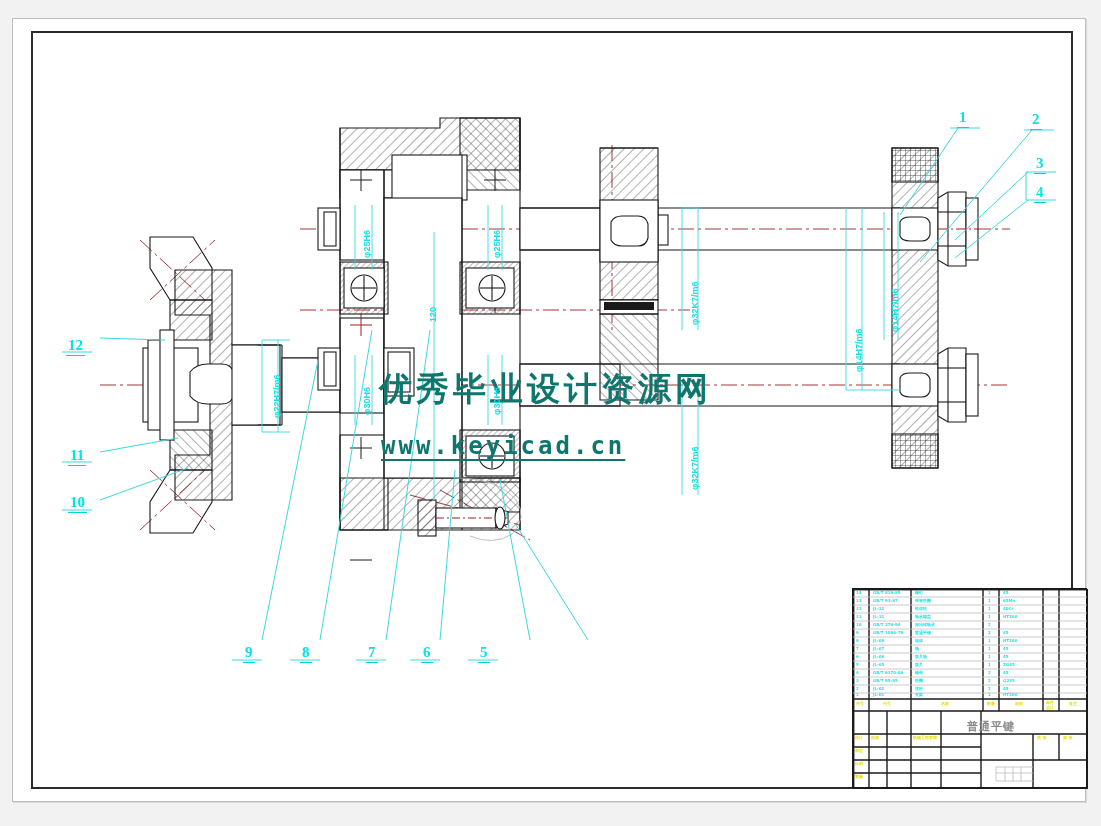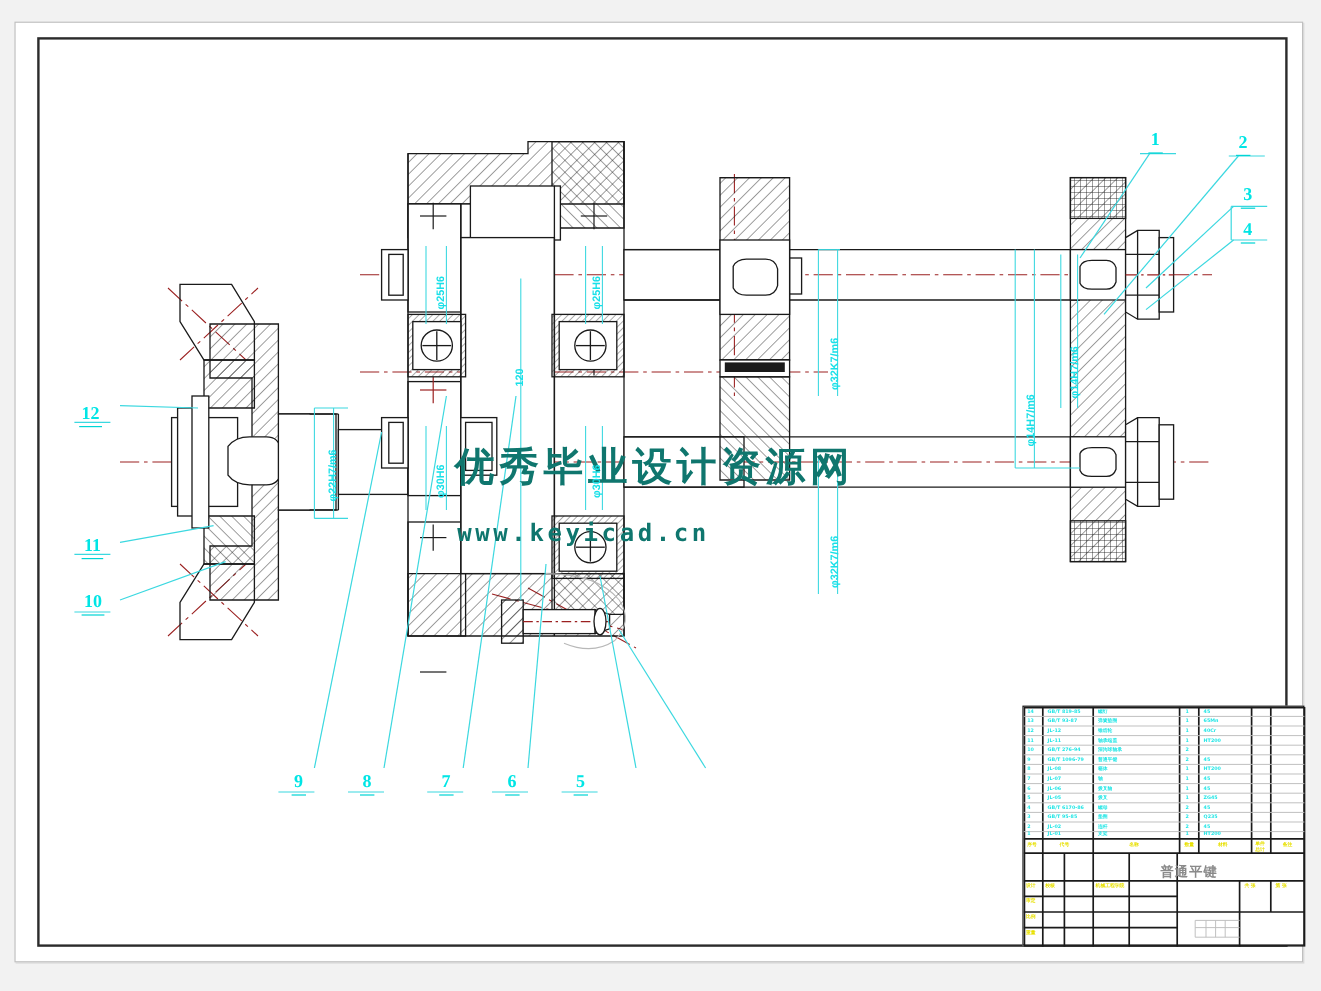--- a/index.html
+++ b/index.html
@@ -42,23 +42,24 @@
     letter-spacing: 2px;
   }
   #wm-cn {
     left: 379px; top: 367px;
     font-size: 33px;
     letter-spacing: 4px;
     font-family: "DejaVu Sans", sans-serif;
   }
   #wm-url {
     left: 381px; top: 432px;
-    font-size: 20px;
+    font-size: 24px;
     letter-spacing: 3px;
     font-family: "DejaVu Sans Mono", monospace;
+    text-decoration: underline;
     text-underline-offset: 5px;
   }
   .leader-num {
     position: absolute;
     color: #00e5e5;
     font-size: 15px;
     font-weight: bold;
     font-family: "Liberation Serif", serif;
     border-bottom: 1.4px solid #00d5d5;
     padding: 0 2px 1px 2px;

